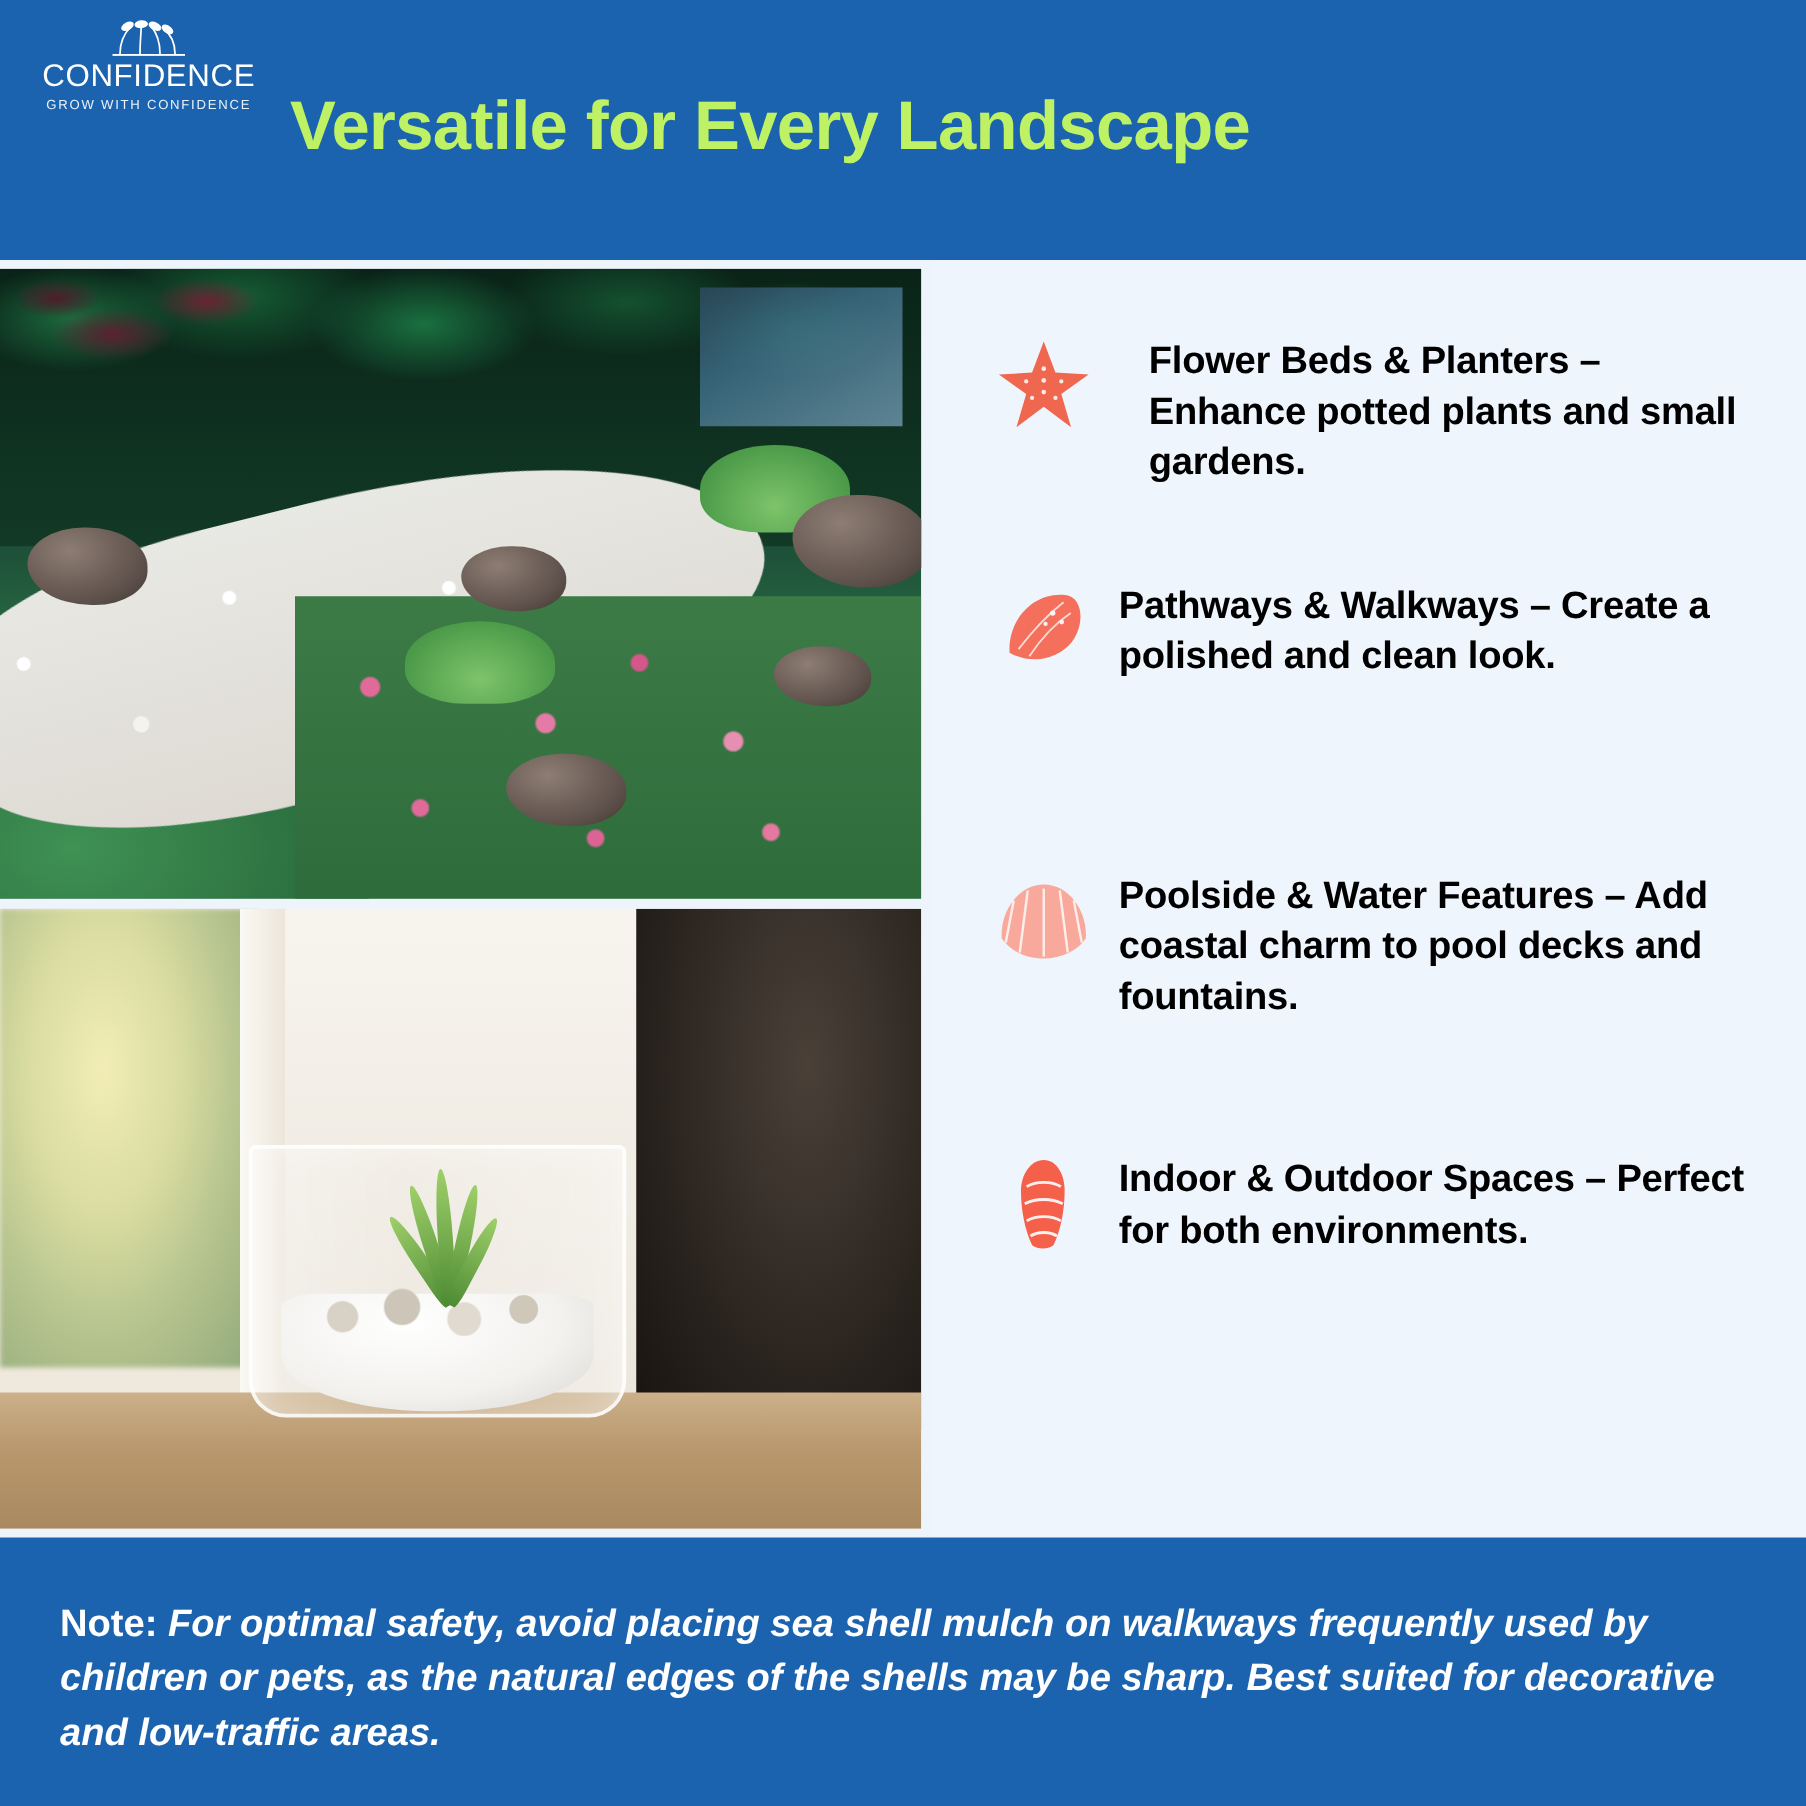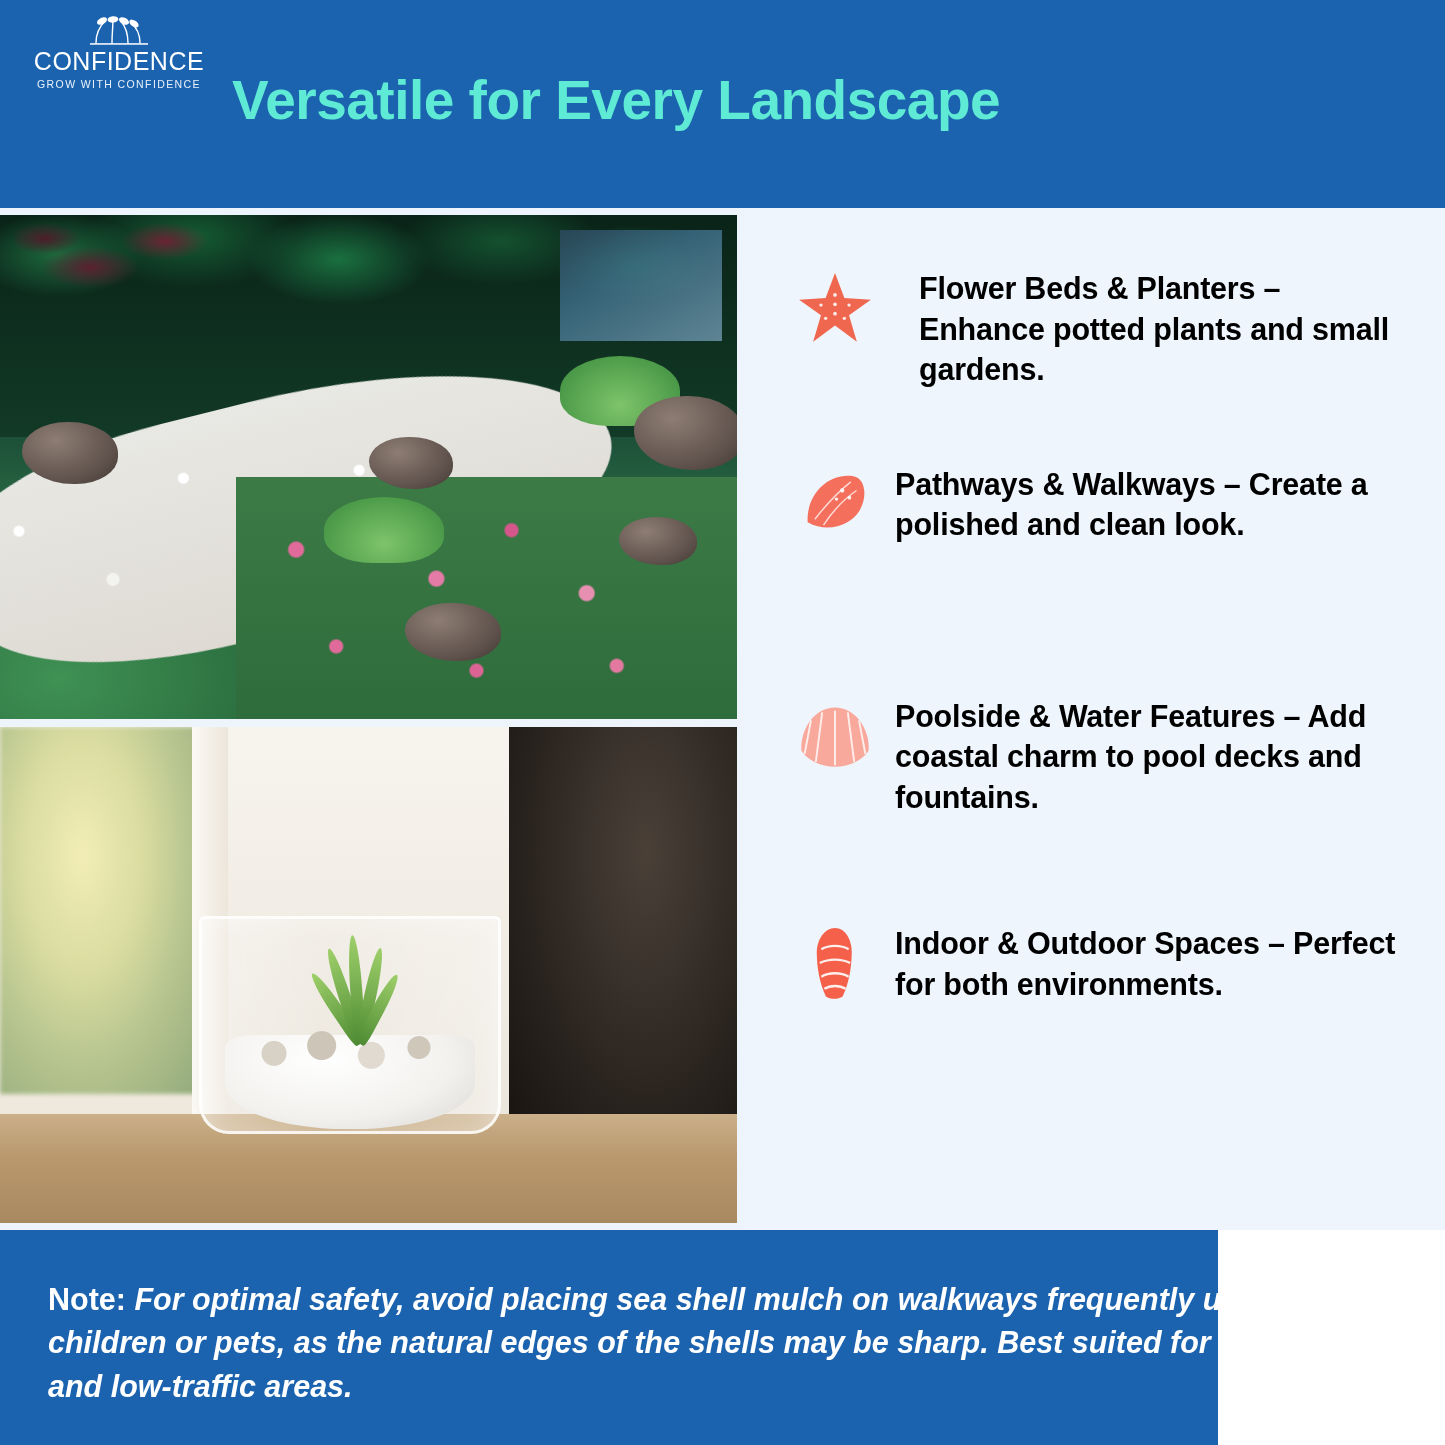--- a/index.html
+++ b/index.html
@@ -48,21 +48,21 @@
     margin-top: 4px;
     font-size: 10.5px;
     letter-spacing: 1.4px;
     color: #eaf2fb;
   }
   .header-title {
     position: absolute;
     left: 232px;
     top: 72px;
     width: 1180px;
-    color: #5eead4;
+    color: #bef264;
     font-size: 55px;
     font-weight: bold;
     letter-spacing: -0.5px;
     line-height: 1.05;
   }
 
   
   .body-area {
     position: absolute;
     left: 0; top: 208px;
@@ -122,21 +122,21 @@
     color: #000000;
     line-height: 1.33;
     letter-spacing: -0.2px;
     padding-top: 2px;
   }
 
   
   .footer {
     position: absolute;
     left: 0; top: 1230px;
-    width: 1218px;
+    width: 1445px;
     height: 215px;
     background: #1b63ae;
   }
   .note {
     position: absolute;
     left: 48px; top: 48px;
     width: 1355px;
     color: #ffffff;
     font-size: 30.5px;
     line-height: 1.42;

